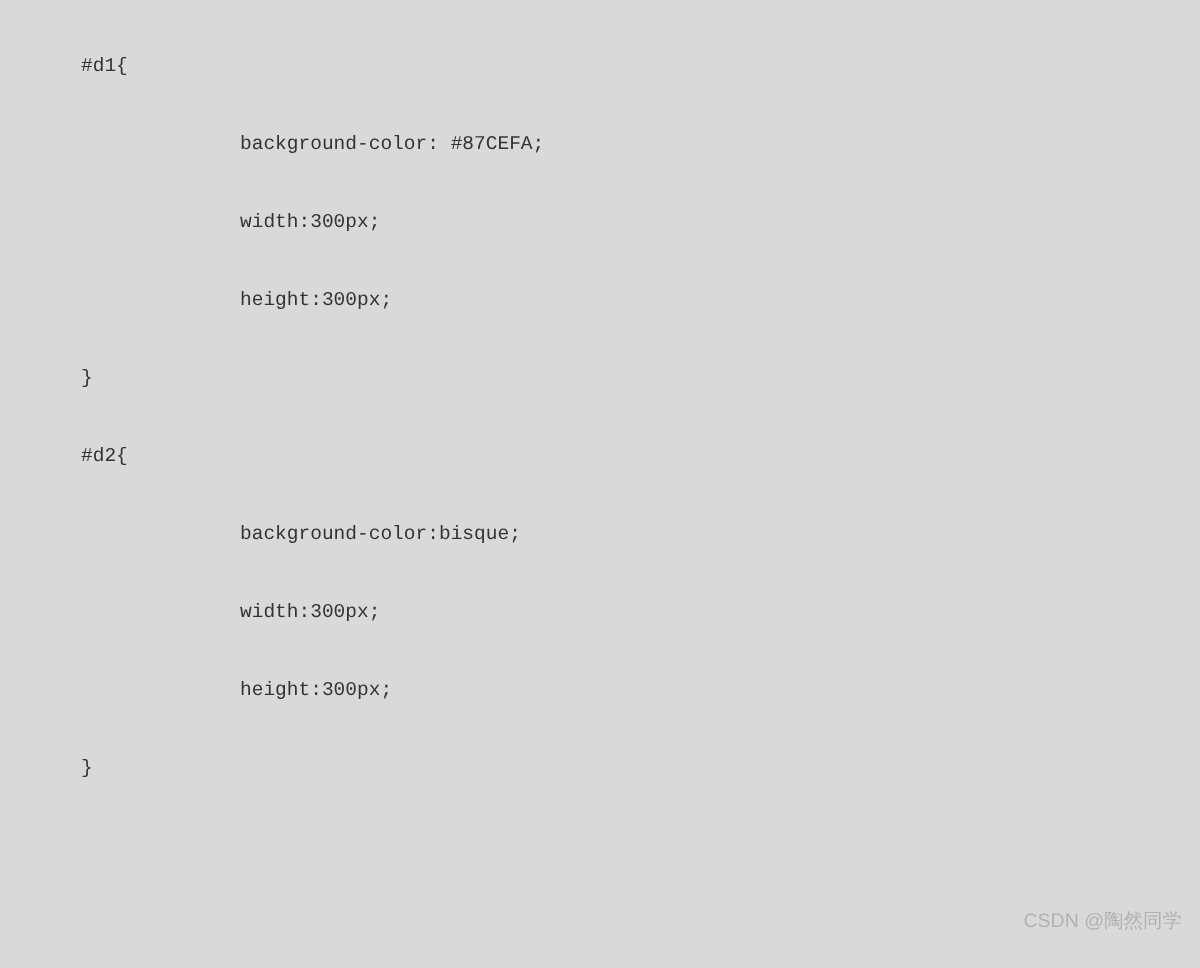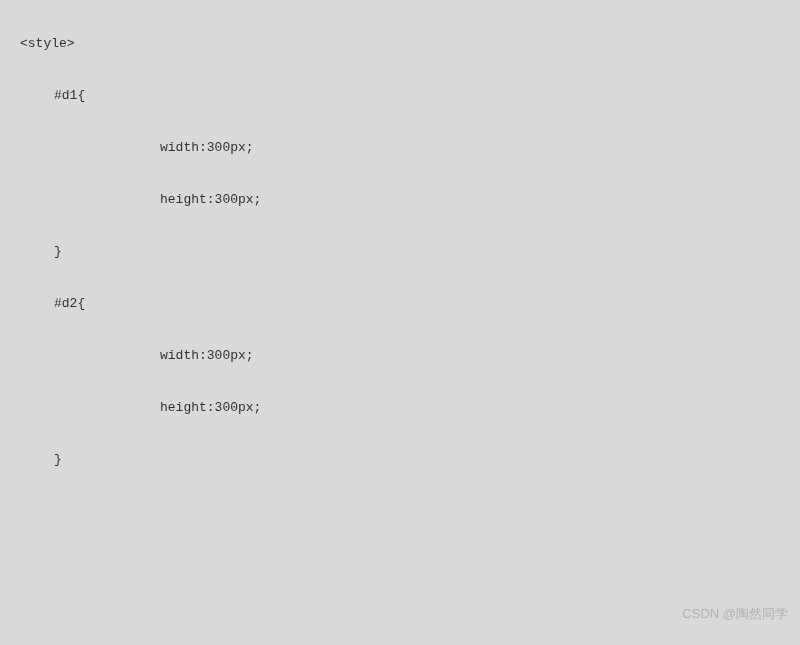--- a/index.html
+++ b/index.html
@@ -37,26 +37,27 @@
       font-size: 13px;
       color: #a8a8a8;
       opacity: 0.8;
       margin-top: 25px;
     }
   </style>
 </head>
 <body>
 
 <div class="code-block">
-<span class="line indent-1">&lt;style&gt;</span>
 <span class="line indent-3">#d1{</span>
+<span class="line indent-4">background-color: #87CEFA;</span>
 <span class="line indent-4">width:300px;</span>
 <span class="line indent-4">height:300px;</span>
 <span class="line indent-3">}</span>
 <span class="line indent-3">#d2{</span>
+<span class="line indent-4">background-color:bisque;</span>
 <span class="line indent-4">width:300px;</span>
 <span class="line indent-4">height:300px;</span>
 <span class="line indent-3">}</span>
 
 
 
 
 
 
 

